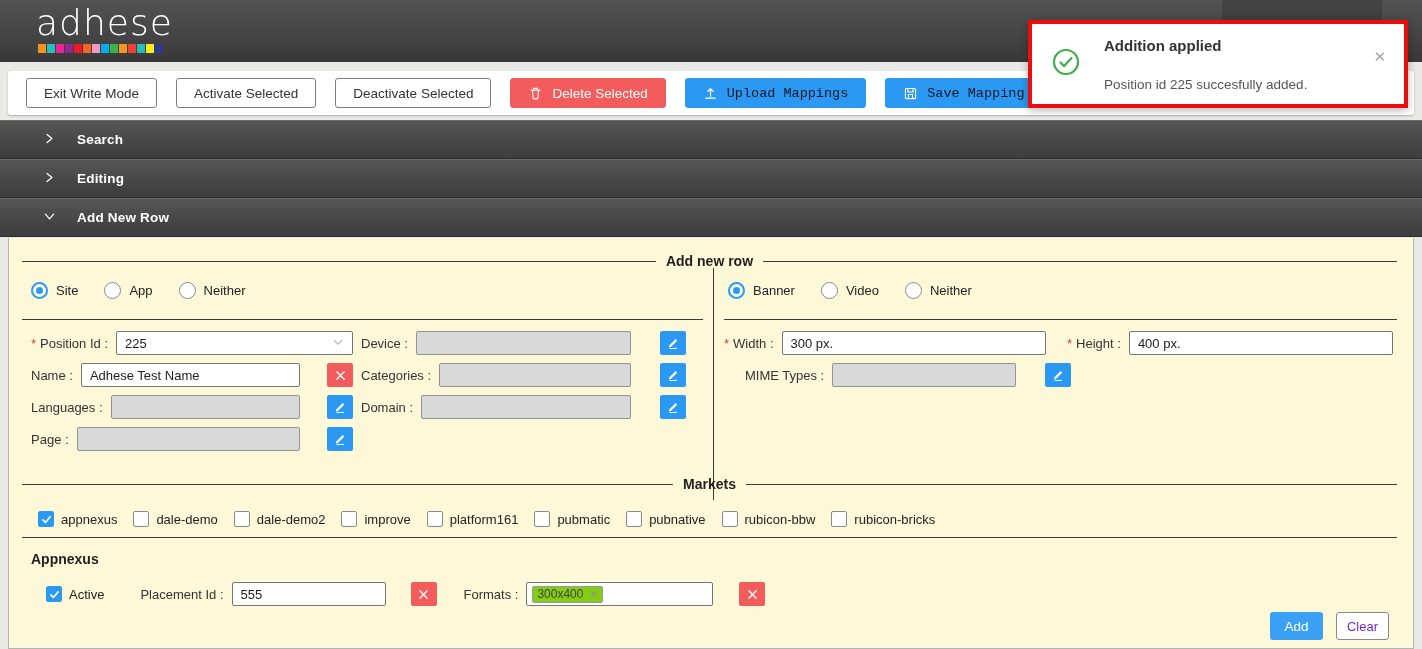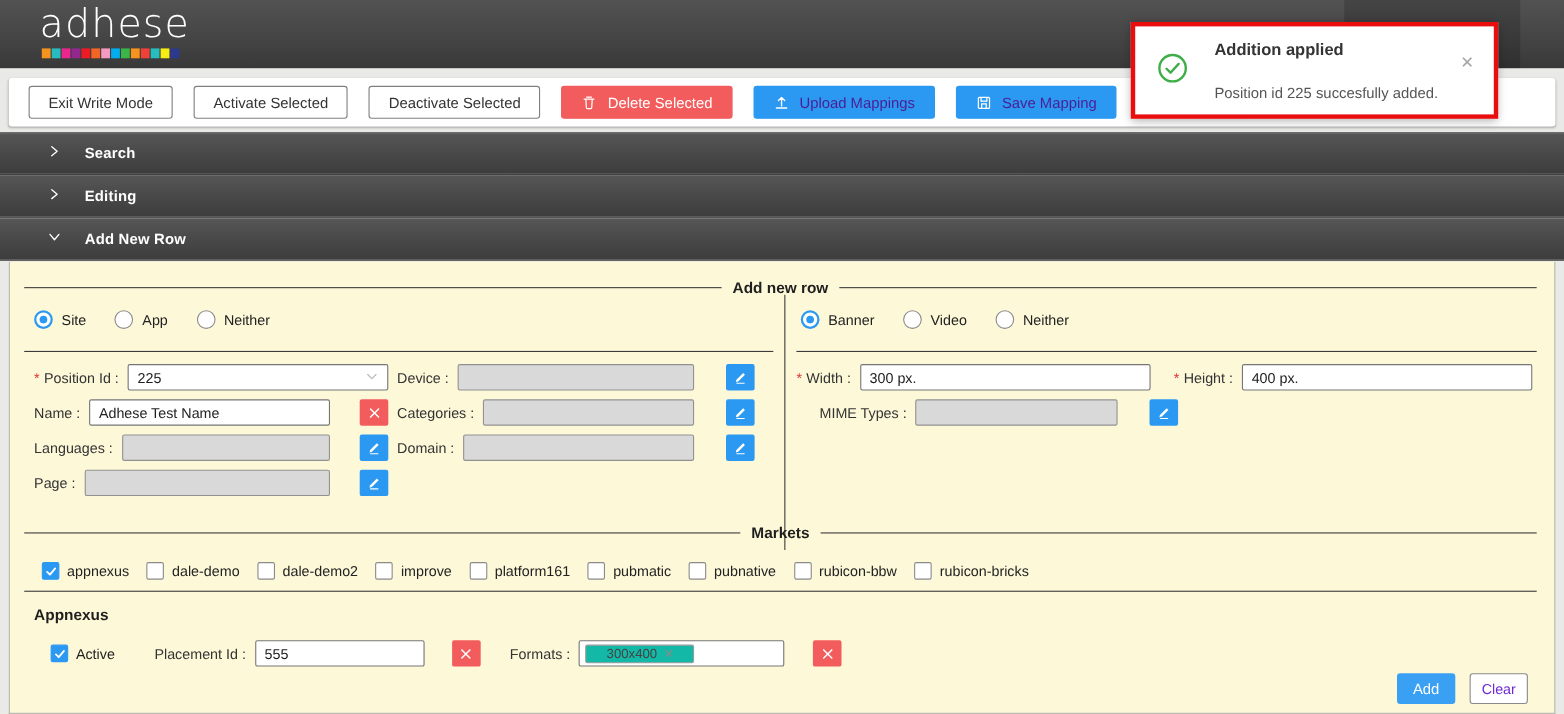--- a/index.html
+++ b/index.html
@@ -22,21 +22,21 @@
   .logo-squares span { width:8px; height:9px; display:inline-block; }
   
   .toolbar-card { position:absolute; top:71px; left:8px; right:8px; height:44px;
     background:#fff; border-radius:3px; box-shadow:0 1px 2px rgba(0,0,0,.25);
     display:flex; align-items:center; padding:0 18px; gap:19px; }
   .tb-btn { height:30px; padding:0 17px; border-radius:3px; font-size:13.5px;
     display:inline-flex; align-items:center; gap:9px; white-space:nowrap; cursor:pointer;
     font-family:inherit; }
   .tb-btn.plain { background:#fff; border:1px solid #7f7f7f; color:#333; }
   .tb-btn.danger { background:#f25c5c; border:1px solid #f25c5c; color:#fff; }
-  .tb-btn.primary { background:#2b99f2; border:1px solid #2b99f2; color:#4c1d95; }
+  .tb-btn.primary { background:#2b99f2; border:1px solid #2b99f2; color:#0f172a;font-family:Liberation Mono, monospace; }
   .tb-btn .ic { display:inline-flex; }
   .tb-btn.send { width:102px; padding:0; justify-content:flex-start; padding-left:14px; }
   
   .accordion { position:absolute; top:120px; left:0; right:0; }
   .acc-row { height:39px; display:flex; align-items:center; padding-left:43px; gap:21px;
     background:linear-gradient(180deg,#565656 0%,#474747 55%,#3d3d3d 100%);
     border-top:1px solid #6c6c6c; border-bottom:1px solid #2c2c2c; cursor:pointer; }
   .acc-label { color:#fff; font-size:13.5px; font-weight:700; letter-spacing:.2px; }
   
   .form-panel { position:absolute; top:238px; left:8px; width:1406px; height:411px;
@@ -85,30 +85,30 @@
   .markets-row { position:absolute; top:272px; left:29px; display:flex; gap:16px; align-items:center; height:18px; }
   .cbx { display:flex; align-items:center; gap:7px; cursor:pointer; }
   .cbx .cb { width:16px; height:16px; border:1px solid #8a8a8a; border-radius:2px; background:#fff;
     display:flex; align-items:center; justify-content:center; }
   .cbx.checked .cb { background:#2b99f2; border-color:#2b99f2; }
   .full-hr { position:absolute; top:299px; left:13px; right:16px; height:1px; background:#3c3c3c; }
   .appnexus-heading { position:absolute; top:313px; left:22px; font-size:14px; font-weight:700; color:#1f1f1f; }
   .appnexus-row { position:absolute; top:344px; left:37px; height:24px; display:flex; align-items:center; }
   .chip-input { width:187px; height:24px; border:1px solid #767676; border-radius:2px; background:#fff;
     display:flex; align-items:center; padding:0 5px; }
-  .chip { display:inline-flex; align-items:center; gap:7px; background:#14b8a6; border:1px solid #9a9a9a;
-    border-radius:2px; height:17px; padding:0 18px; font-size:12px; color:#444; }
+  .chip { display:inline-flex; align-items:center; gap:7px; background:#84cc16; border:1px solid #9a9a9a;
+    border-radius:2px; height:17px; padding:0 4px; font-size:12px; color:#444; }
   .chip .rm { color:#8a8a8a; display:inline-flex; cursor:pointer; }
   .form-actions { position:absolute; top:374px; right:24px; display:flex; gap:13px; }
   .btn-add { width:53px; height:28px; background:#3aa0f3; color:#fff; border:none; border-radius:3px;
     font-size:13.5px; cursor:pointer; font-family:inherit; }
   .btn-clear { width:53px; height:28px; background:#fff; color:#6d28d9; border:1px solid #8a8a8a;
     border-radius:3px; font-size:13px; cursor:pointer; font-family:inherit; }
   
-  .toast { position:absolute; left:1028px; top:20px; width:334px; height:88px; z-index:50;
+  .toast { position:absolute; left:1028px; top:20px; width:380px; height:88px; z-index:50;
     background:#fff; border:4px solid #ea0d0d; box-shadow:0 2px 8px rgba(0,0,0,.3);
     display:flex; align-items:center; padding:0 20px; }
   .toast-icon { flex-shrink:0; }
   .toast-body { margin-left:24px; }
   .toast-title { font-size:15px; font-weight:700; color:#333; }
   .toast-msg { font-size:13.5px; color:#555; margin-top:23px; }
   .toast-close { position:absolute; right:18px; top:24px; color:#a6a6a6; font-size:15px; cursor:pointer; }
 </style>
 </head>
 <body>

